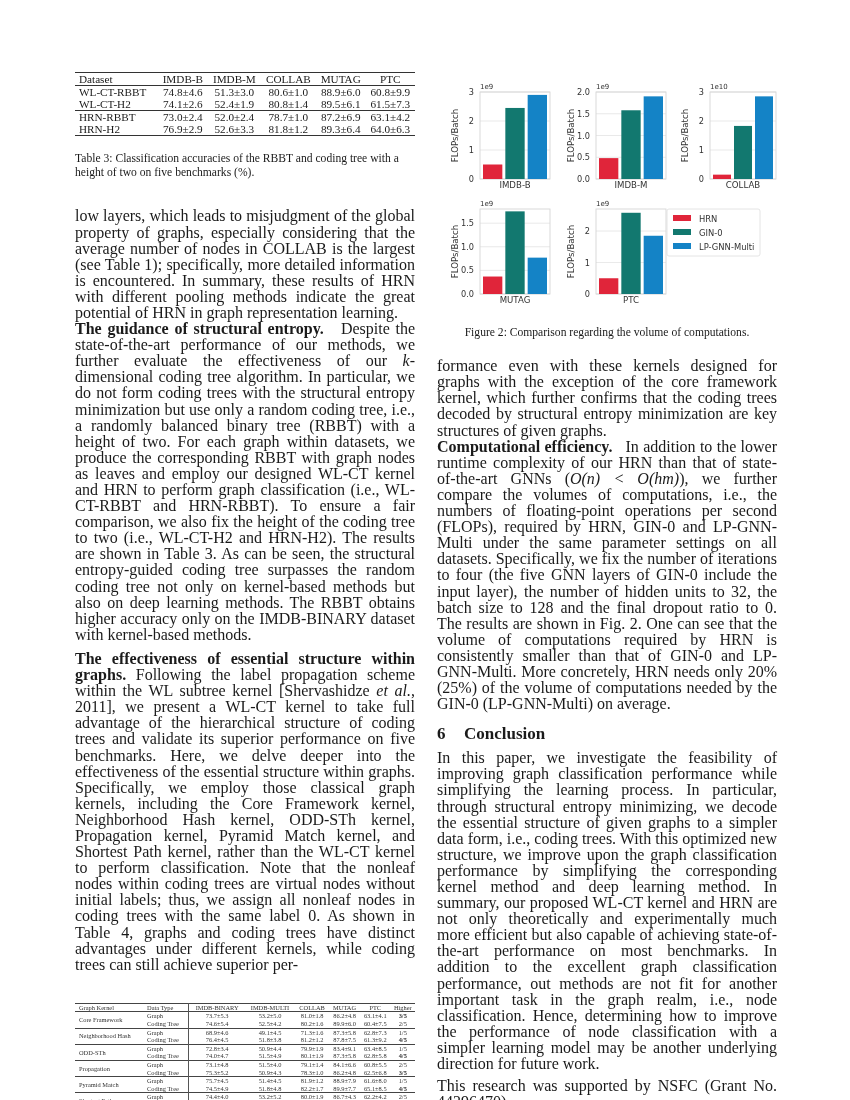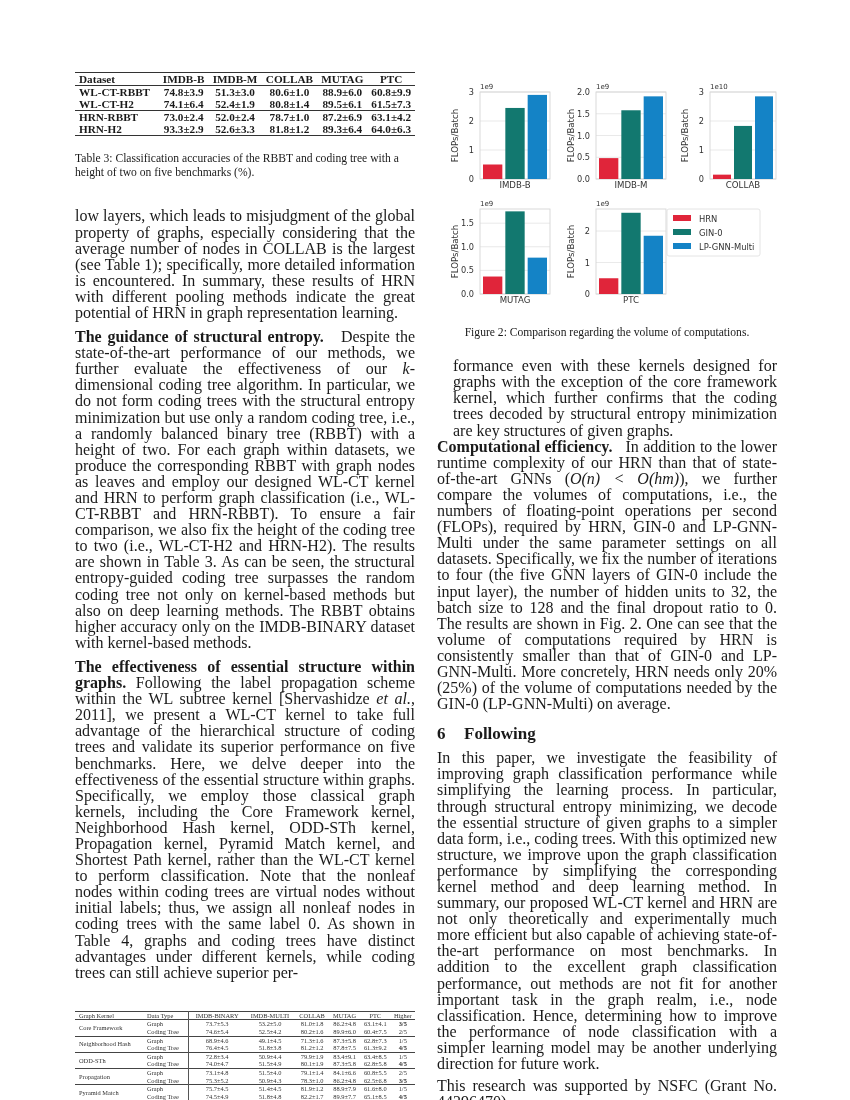--- a/index.html
+++ b/index.html
@@ -5,21 +5,21 @@
     html, body { margin: 0; padding: 0; background: #ffffff; }
     body { width: 850px; height: 1100px; position: relative; font-family: "Liberation Serif", serif; color: #1a1a1a; overflow: hidden; }
     .col-left { position: absolute; left: 75px; top: 72px; width: 340px; }
     .col-right { position: absolute; left: 437px; top: 72px; width: 340px; }
     p.body { font-size: 16px; line-height: 16.1px; text-align: justify; margin: 0; hyphens: none; }
     p.body b { font-weight: bold; }
     .caption { font-size: 11.6px; line-height: 14.2px; text-align: left; }
 
     
     table.t3 { width: 340px; border-collapse: collapse; font-size: 11.2px; line-height: 12px; }
-    table.t3 th, table.t3 td { padding: 0 2px; text-align: center; font-weight: bold; white-space: nowrap; }
+    table.t3 th, table.t3 td { padding: 0 2px; text-align: center; font-weight: normal; white-space: nowrap; }
     table.t3 th:first-child, table.t3 td:first-child { text-align: left; padding-left: 4px; }
     table.t3 thead tr { border-top: 1.2px solid #333; border-bottom: 1px solid #333; }
     table.t3 tbody tr.sep { border-top: 1px solid #333; }
     table.t3 tbody tr:last-child { border-bottom: 1.2px solid #333; }
 
     
     table.t4 { width: 340px; border-collapse: collapse; font-size: 6.4px; line-height: 7.6px; color: #333; }
     table.t4 th, table.t4 td { padding: 0 1px; font-weight: normal; white-space: nowrap; text-align: center; }
     table.t4 thead tr { border-top: 1px solid #444; border-bottom: 1px solid #444; }
     table.t4 td.kernel { text-align: left; padding-left: 4px; vertical-align: middle; }
@@ -48,57 +48,57 @@
         <th>IMDB-B</th>
         <th>IMDB-M</th>
         <th>COLLAB</th>
         <th>MUTAG</th>
         <th>PTC</th>
       </tr>
     </thead>
     <tbody id="t3body">
         <tr>
           <td>WL-CT-RBBT</td>
-          <td>74.8±3.9</td>
+          <td>74.8±4.6</td>
           <td>51.3±3.0</td>
           <td>80.6±1.0</td>
           <td>88.9±6.0</td>
           <td>60.8±9.9</td>
         </tr>
         <tr>
           <td>WL-CT-H2</td>
-          <td>74.1±6.4</td>
+          <td>74.1±2.6</td>
           <td>52.4±1.9</td>
           <td>80.8±1.4</td>
           <td>89.5±6.1</td>
           <td>61.5±7.3</td>
         </tr>
         <tr class="sep">
           <td>HRN-RBBT</td>
           <td>73.0±2.4</td>
           <td>52.0±2.4</td>
           <td>78.7±1.0</td>
           <td>87.2±6.9</td>
           <td>63.1±4.2</td>
         </tr>
         <tr>
           <td>HRN-H2</td>
-          <td>93.3±2.9</td>
+          <td>76.9±2.9</td>
           <td>52.6±3.3</td>
           <td>81.8±1.2</td>
           <td>89.3±6.4</td>
           <td>64.0±6.3</td>
         </tr>
       </tbody>
   </table>
   <div class="caption" style="margin-top:16px;">Table 3: Classification accuracies of the RBBT and coding tree with a height of two on five benchmarks (%).</div>
 
   <p class="body" style="margin-top:28px;">low layers, which leads to misjudgment of the global property of graphs, especially considering that the average number of nodes in COLLAB is the largest (see Table 1); specifically, more detailed information is encountered. In summary, these results of HRN with different pooling methods indicate the great potential of HRN in graph representation learning.</p>
 
-  <p class="body" style="margin-top:8px;">
+  <p class="body" style="">
     <b>The guidance of structural entropy.</b>&nbsp;&nbsp;
     <span>Despite the state-of-the-art performance of our methods, we further evaluate the effectiveness of our </span><i>k</i><span>-dimensional coding tree algorithm. In particular, we do not form coding trees with the structural entropy minimization but use only a random coding tree, i.e., a randomly balanced binary tree (RBBT) with a height of two. For each graph within datasets, we produce the corresponding RBBT with graph nodes as leaves and employ our designed WL-CT kernel and HRN to perform graph classification (i.e., WL-CT-RBBT and HRN-RBBT). To ensure a fair comparison, we also fix the height of the coding tree to two (i.e., WL-CT-H2 and HRN-H2). The results are shown in Table 3. As can be seen, the structural entropy-guided coding tree surpasses the random coding tree not only on kernel-based methods but also on deep learning methods. The RBBT obtains higher accuracy only on the IMDB-BINARY dataset with kernel-based methods.</span>
   </p>
 
   <p class="body" style="margin-top:8px;">
     <b>The effectiveness of essential structure within graphs.</b>
     <span>Following the label propagation scheme within the WL subtree kernel [Shervashidze </span><i>et al.</i><span>, 2011], we present a WL-CT kernel to take full advantage of the hierarchical structure of coding trees and validate its superior performance on five benchmarks. Here, we delve deeper into the effectiveness of the essential structure within graphs. Specifically, we employ those classical graph kernels, including the Core Framework kernel, Neighborhood Hash kernel, ODD-STh kernel, Propagation kernel, Pyramid Match kernel, and Shortest Path kernel, rather than the WL-CT kernel to perform classification. Note that the nonleaf nodes within coding trees are virtual nodes without initial labels; thus, we assign all nonleaf nodes in coding trees with the same label 0. As shown in Table 4, graphs and coding trees have distinct advantages under different kernels, while coding trees can still achieve superior per-</span>
   </p>
 
   <table class="t4" style="margin-top:30px;">
@@ -328,26 +328,26 @@
           <text x="262" y="149.5" font-size="8.4" fill="#333">HRN</text>
           <rect x="236" y="157" width="18" height="6" fill="#12786f"></rect>
           <text x="262" y="163.5" font-size="8.4" fill="#333">GIN-0</text>
           <rect x="236" y="171" width="18" height="6" fill="#1483c6"></rect>
           <text x="262" y="177.5" font-size="8.4" fill="#333">LP-GNN-Multi</text>
         </g>
       </svg>
   </div>
   <div class="caption" style="text-align:center; margin-top:14px;">Figure 2: Comparison regarding the volume of computations.</div>
 
-  <p class="body" style="margin-top:18px;margin-left:16px;">formance even with these kernels designed for graphs with the exception of the core framework kernel, which further confirms that the coding trees decoded by structural entropy minimization are key structures of given graphs.</p>
+  <p class="body" style="margin-top:18px;">formance even with these kernels designed for graphs with the exception of the core framework kernel, which further confirms that the coding trees decoded by structural entropy minimization are key structures of given graphs.</p>
 
   <p class="body" style="margin-top:0;">
     <b>Computational efficiency.</b>&nbsp;&nbsp;
     <span>In addition to the lower runtime complexity of our HRN than that of state-of-the-art GNNs (</span><i>O(n) &lt; O(hm)</i><span>), we further compare the volumes of computations, i.e., the numbers of floating-point operations per second (FLOPs), required by HRN, GIN-0 and LP-GNN-Multi under the same parameter settings on all datasets. Specifically, we fix the number of iterations to four (the five GNN layers of GIN-0 include the input layer), the number of hidden units to 32, the batch size to 128 and the final dropout ratio to 0. The results are shown in Fig. 2. One can see that the volume of computations required by HRN is consistently smaller than that of GIN-0 and LP-GNN-Multi. More concretely, HRN needs only 20% (25%) of the volume of computations needed by the GIN-0 (LP-GNN-Multi) on average.</span>
   </p>
 
   <h2 class="sec" style="margin-top:12px;">
-    <span class="num">6</span><span>Following</span>
+    <span class="num">6</span><span>Conclusion</span>
   </h2>
   <p class="body" style="margin-top:6px;">In this paper, we investigate the feasibility of improving graph classification performance while simplifying the learning process. In particular, through structural entropy minimizing, we decode the essential structure of given graphs to a simpler data form, i.e., coding trees. With this optimized new structure, we improve upon the graph classification performance by simplifying the corresponding kernel method and deep learning method. In summary, our proposed WL-CT kernel and HRN are not only theoretically and experimentally much more efficient but also capable of achieving state-of-the-art performance on most benchmarks. In addition to the excellent graph classification performance, out methods are not fit for another important task in the graph realm, i.e., node classification. Hence, determining how to improve the performance of node classification with a simpler learning model may be another underlying direction for future work.</p>
 
   <p class="body" style="margin-top:6px;">This research was supported by NSFC (Grant No. 44296470).</p>
 </div>
 
 </body></html>

